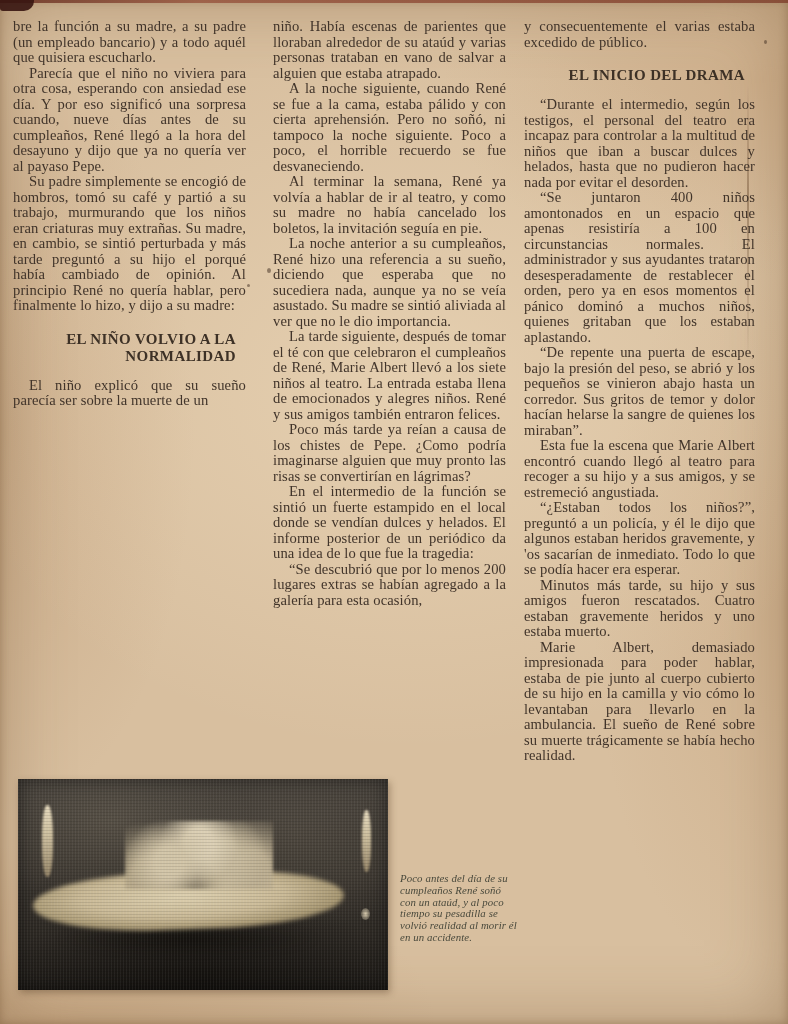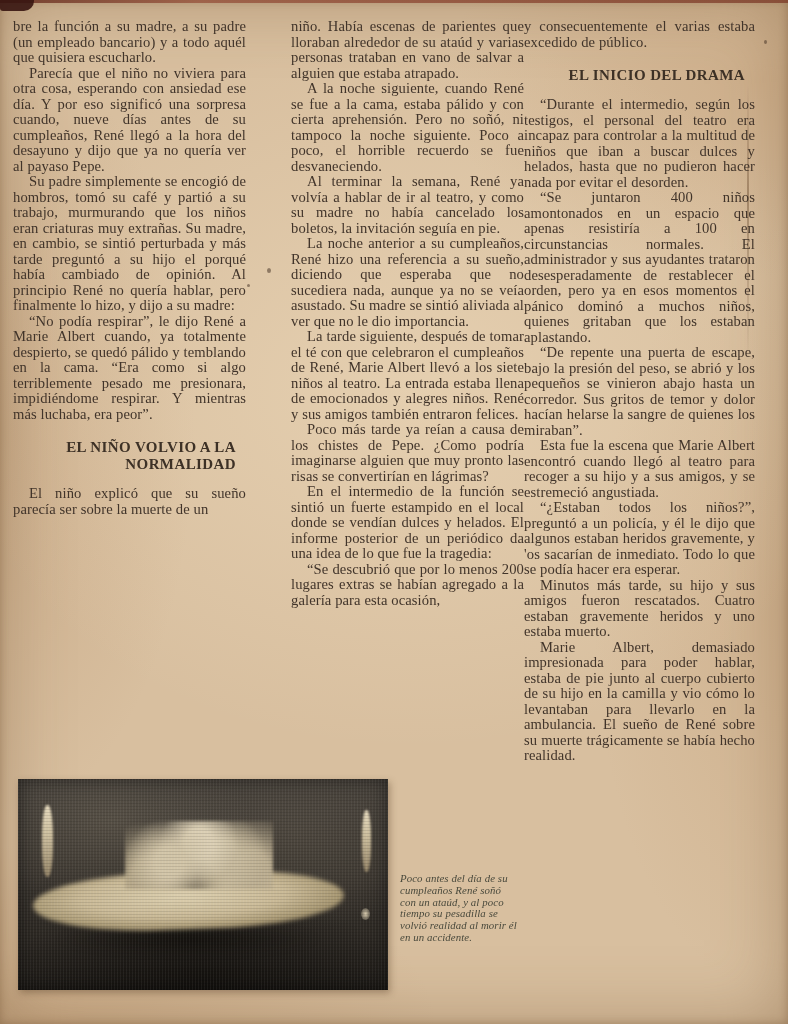--- a/index.html
+++ b/index.html
@@ -23,21 +23,21 @@
     background:linear-gradient(90deg,#5e2317,#96503a 25%,#8a4430 60%,#7c3a28 100%);opacity:.75;}
   .corner-mark{position:absolute;top:0;left:0;width:34px;height:11px;background:#371511;
     border-radius:0 0 10px 3px;opacity:.9;}
   .crease{position:absolute;left:747px;top:85px;width:2px;height:275px;
     background:linear-gradient(rgba(93,62,34,0),rgba(93,62,34,0.40) 40%,rgba(93,62,34,0));}
   .speck{position:absolute;background:#4a382a;border-radius:50%;opacity:.55;}
 
   .col{position:absolute;top:19px;text-align:justify;font-size:14.6px;line-height:15.5px;
     letter-spacing:.1px;hyphens:auto;-webkit-hyphens:auto;}
   .col1{left:13px;width:233px;}
-  .col2{left:291px;width:233px;}
+  .col2{left:273px;width:233px;}
   .col3{left:524px;width:231px;}
   .col p{margin:0;}
   .col p.ind{text-indent:16px;}
   h3.head{font-size:15px;font-weight:bold;text-align:right;margin:17px 10px 13px;
     letter-spacing:.4px;line-height:17px;color:#3d3126;}
 
   .photo{position:absolute;left:18px;top:779px;width:370px;height:211px;overflow:hidden;
     background:
       radial-gradient(ellipse 200px 120px at 25% 20%, rgba(135,125,105,0.30), transparent 70%),
       radial-gradient(ellipse 220px 140px at 75% 25%, rgba(120,110,92,0.25), transparent 70%),
@@ -80,21 +80,20 @@
   <div class="corner-mark"></div>
   <div class="crease"></div>
   <div class="speck" style="left:267px;top:268px;width:4px;height:5px;"></div>
   <div class="speck" style="left:247px;top:284px;width:3px;height:3px;"></div>
   <div class="speck" style="left:764px;top:40px;width:3px;height:4px;"></div>
 
   <div class="col col1">
     <p>bre la función a su madre, a su padre (un empleado bancario) y a todo aquél que quisiera escucharlo.</p>
     <p class="ind">Parecía que el niño no viviera para otra cosa, esperando con ansiedad ese día. Y por eso significó una sorpresa cuando, nueve días antes de su cumpleaños, René llegó a la hora del desayuno y dijo que ya no quería ver al payaso Pepe.</p>
     <p class="ind">Su padre simplemente se encogió de hombros, tomó su café y partió a su trabajo, murmurando que los niños eran criaturas muy extrañas. Su madre, en cambio, se sintió perturbada y más tarde preguntó a su hijo el porqué había cambiado de opinión. Al principio René no quería hablar, pero finalmente lo hizo, y dijo a su madre:</p>
-    <p class="ind">“No podía respirar”, le dijo René a Marie Albert cuando, ya totalmente despierto, se quedó pálido y temblando en la cama. “Era como si algo terriblemente pesado me presionara, impidiéndome respirar. Y mientras más luchaba, era peor”.</p>
     <h3 class="head">EL NIÑO VOLVIO A LA NORMALIDAD</h3>
     <p class="ind">El niño explicó que su sueño parecía ser sobre la muerte de un</p>
   </div>
 
   <div class="col col2">
     <p>niño. Había escenas de parientes que lloraban alrededor de su ataúd y varias personas trataban en vano de salvar a alguien que estaba atrapado.</p>
     <p class="ind">A la noche siguiente, cuando René se fue a la cama, estaba pálido y con cierta aprehensión. Pero no soñó, ni tampoco la noche siguiente. Poco a poco, el horrible recuerdo se fue desvaneciendo.</p>
     <p class="ind">Al terminar la semana, René ya volvía a hablar de ir al teatro, y como su madre no había cancelado los boletos, la invitación seguía en pie.</p>
     <p class="ind">La noche anterior a su cumpleaños, René hizo una referencia a su sueño, diciendo que esperaba que no sucediera nada, aunque ya no se veía asustado. Su madre se sintió aliviada al ver que no le dio importancia.</p>
     <p class="ind">La tarde siguiente, después de tomar el té con que celebraron el cumpleaños de René, Marie Albert llevó a los siete niños al teatro. La entrada estaba llena de emocionados y alegres niños. René y sus amigos también entraron felices.</p>

